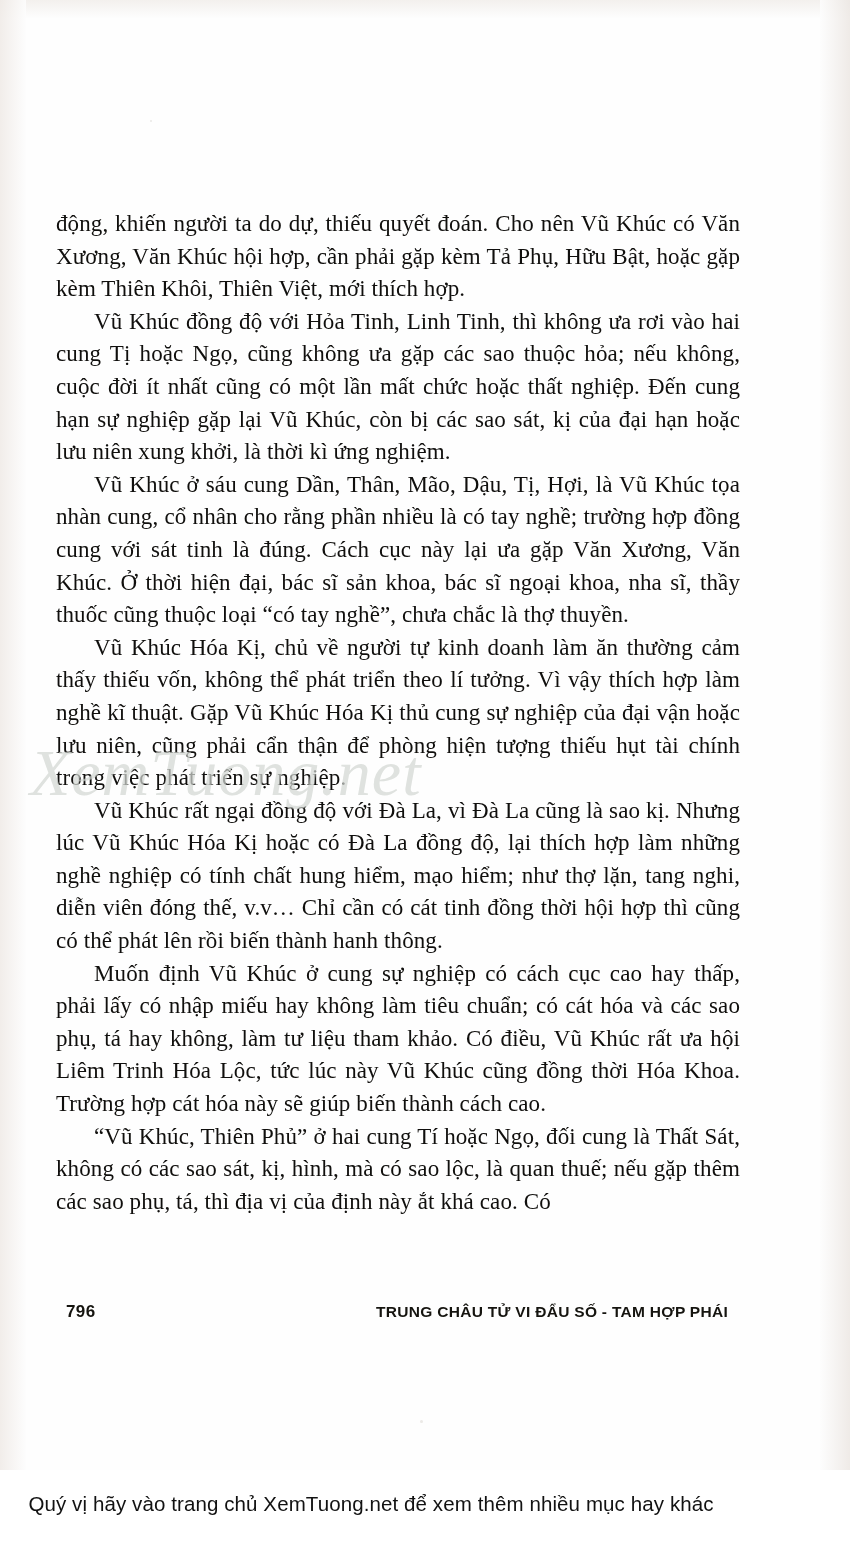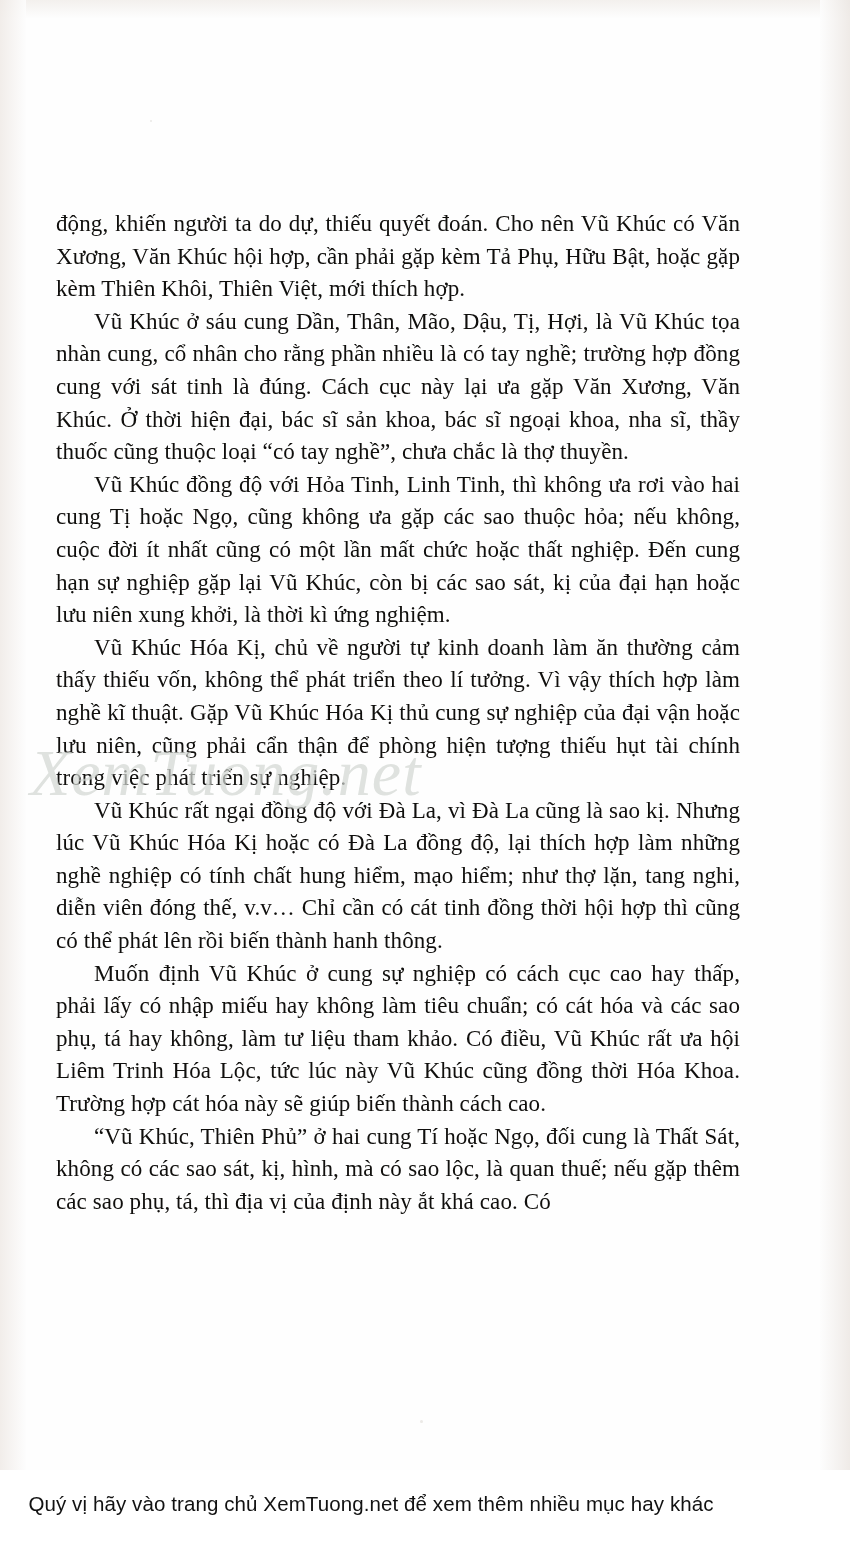--- a/index.html
+++ b/index.html
@@ -151,27 +151,31 @@
 <div class="page">
   <div class="scan-edge-top"></div>
   <div class="scan-edge-left"></div>
   <div class="scan-edge-right"></div>
 
   <div class="speck" style="left:420px; top:1420px; width:3px; height:3px;"></div>
   <div class="speck" style="left:150px; top:120px; width:2px; height:2px;"></div>
 
   <div class="text-block">
     <p>động, khiến người ta do dự, thiếu quyết đoán. Cho nên Vũ Khúc có Văn Xương, Văn Khúc hội hợp, cần phải gặp kèm Tả Phụ, Hữu Bật, hoặc gặp kèm Thiên Khôi, Thiên Việt, mới thích hợp.</p>
+    <p class="indent">Vũ Khúc đồng độ với Hỏa Tinh, Linh Tinh, thì không ưa rơi vào hai cung Tị hoặc Ngọ, cũng không ưa gặp các sao thuộc hỏa; nếu không, cuộc đời ít nhất cũng có một lần mất chức hoặc thất nghiệp. Đến cung hạn sự nghiệp gặp lại Vũ Khúc, còn bị các sao sát, kị của đại hạn hoặc lưu niên xung khởi, là thời kì ứng nghiệm.</p>
     <p class="indent">Vũ Khúc ở sáu cung Dần, Thân, Mão, Dậu, Tị, Hợi, là Vũ Khúc tọa nhàn cung, cổ nhân cho rằng phần nhiều là có tay nghề; trường hợp đồng cung với sát tinh là đúng. Cách cục này lại ưa gặp Văn Xương, Văn Khúc. Ở thời hiện đại, bác sĩ sản khoa, bác sĩ ngoại khoa, nha sĩ, thầy thuốc cũng thuộc loại “có tay nghề”, chưa chắc là thợ thuyền.</p>
-    <p class="indent">Vũ Khúc đồng độ với Hỏa Tinh, Linh Tinh, thì không ưa rơi vào hai cung Tị hoặc Ngọ, cũng không ưa gặp các sao thuộc hỏa; nếu không, cuộc đời ít nhất cũng có một lần mất chức hoặc thất nghiệp. Đến cung hạn sự nghiệp gặp lại Vũ Khúc, còn bị các sao sát, kị của đại hạn hoặc lưu niên xung khởi, là thời kì ứng nghiệm.</p>
     <p class="indent">Vũ Khúc Hóa Kị, chủ về người tự kinh doanh làm ăn thường cảm thấy thiếu vốn, không thể phát triển theo lí tưởng. Vì vậy thích hợp làm nghề kĩ thuật. Gặp Vũ Khúc Hóa Kị thủ cung sự nghiệp của đại vận hoặc lưu niên, cũng phải cẩn thận để phòng hiện tượng thiếu hụt tài chính trong việc phát triển sự nghiệp.</p>
     <p class="indent">Vũ Khúc rất ngại đồng độ với Đà La, vì Đà La cũng là sao kị. Nhưng lúc Vũ Khúc Hóa Kị hoặc có Đà La đồng độ, lại thích hợp làm những nghề nghiệp có tính chất hung hiểm, mạo hiểm; như thợ lặn, tang nghi, diễn viên đóng thế, v.v… Chỉ cần có cát tinh đồng thời hội hợp thì cũng có thể phát lên rồi biến thành hanh thông.</p>
     <p class="indent">Muốn định Vũ Khúc ở cung sự nghiệp có cách cục cao hay thấp, phải lấy có nhập miếu hay không làm tiêu chuẩn; có cát hóa và các sao phụ, tá hay không, làm tư liệu tham khảo. Có điều, Vũ Khúc rất ưa hội Liêm Trinh Hóa Lộc, tức lúc này Vũ Khúc cũng đồng thời Hóa Khoa. Trường hợp cát hóa này sẽ giúp biến thành cách cao.</p>
     <p class="indent">“Vũ Khúc, Thiên Phủ” ở hai cung Tí hoặc Ngọ, đối cung là Thất Sát, không có các sao sát, kị, hình, mà có sao lộc, là quan thuế; nếu gặp thêm các sao phụ, tá, thì địa vị của định này ắt khá cao. Có</p>
   </div>
 
   <div class="watermark">XemTuong.net</div>
 
+  <div class="footer">
+    <div class="folio">796</div>
+    <div class="running-head">TRUNG CHÂU TỬ VI ĐẨU SỐ - TAM HỢP PHÁI</div>
+  </div>
 </div>
 
 <div class="promo-band">
   <div class="promo-text">Quý vị hãy vào trang chủ XemTuong.net để xem thêm nhiều mục hay khác</div>
 </div>
 
 </body></html>

